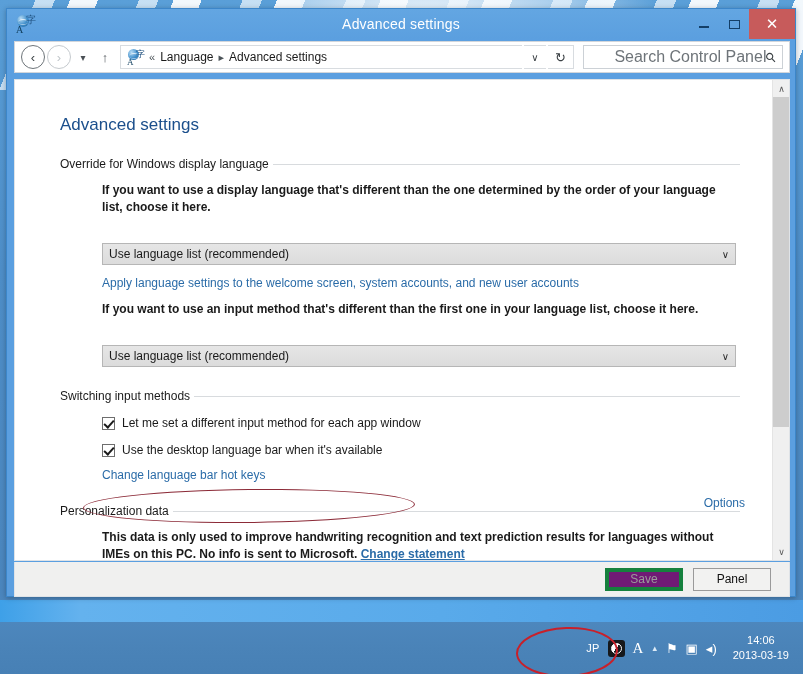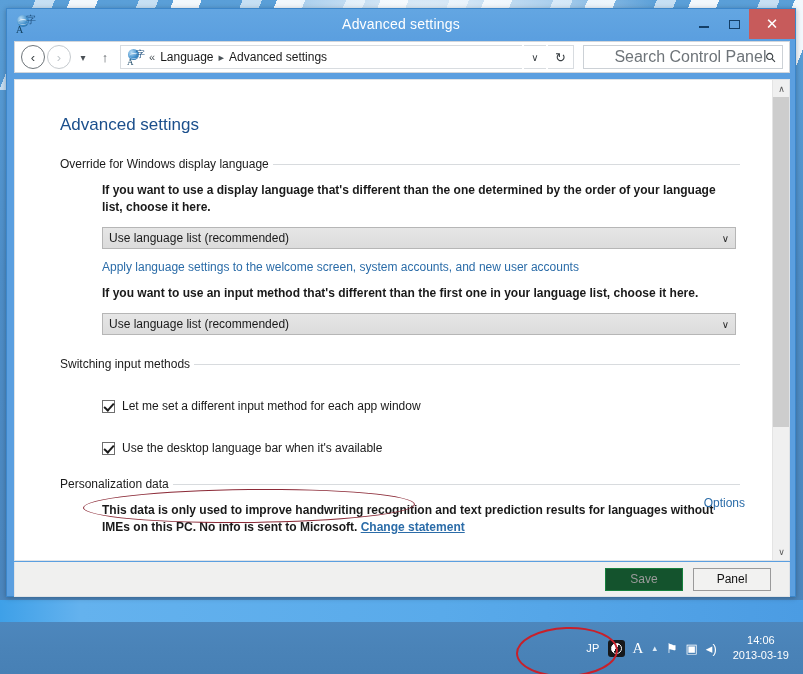--- a/index.html
+++ b/index.html
@@ -364,21 +364,21 @@
   .indent { margin-left: 42px; }
   .para {
     color: #1a1a1a;
     font-size: 12px;
     line-height: 17px;
     margin-top: 11px;
     width: 634px;
     font-weight: bold;
   }
   .combo {
-    margin-top: 11px;
+    margin-top: 27px;
     width: 634px;
     height: 22px;
     background: linear-gradient(180deg, #e6e6e6 0%, #dcdcdc 100%);
     border: 1px solid #b6b6b6;
     box-sizing: border-box;
     display: flex;
     align-items: center;
     justify-content: space-between;
     padding: 0 6px;
     color: #1a1a1a;
@@ -389,21 +389,21 @@
     color: #2b6ca8;
     font-size: 12px;
     margin-top: 11px;
     display: inline-block;
     text-align: right;
   }
   .chk-row {
     display: flex;
     align-items: center;
     gap: 7px;
-    margin-top: 28px;
+    margin-top: 13px;
   }
   .chk {
     width: 13px; height: 13px;
     border: 1px solid #6e6e6e;
     background: #ffffff;
     box-sizing: border-box;
     position: relative;
     flex: none;
   }
   .chk.on::after {
@@ -483,22 +483,22 @@
     display: flex; align-items: center; justify-content: center;
     font-size: 12px;
     box-sizing: border-box;
   }
   .btn.primary {
     background: #f2f2f1;
     border: 1px solid #9a9a9a;
     color: #111111;
   }
   .btn.disabled {
-    background: #14532d;
-    border: 1px solid #15803d;
+    background: #701a75;
+    border: 4px solid #15803d;
     color: #9b9b9b;
   }
 </style>
 </head>
 <body>
 
 <div id="desktop">
   <div class="stripes"></div>
   <div class="swirl"></div>
   <div class="glowband"></div>
@@ -605,20 +605,21 @@
         </div>
         <div class="indent">
           <div class="chk-row">
             <span class="chk on"></span>
             <span class="txt">Let me set a different input method for each app window</span>
           </div>
           <div class="chk-row">
             <span class="chk on"></span>
             <span class="txt">Use the desktop language bar when it's available</span>
           </div>
+          <a class="link">Change language bar hot keys</a>
         </div>
       </div>
 
       <div class="group">
         <div class="group-head">
           <span class="lbl">Personalization data</span>
           <span class="rule"></span>
         </div>
         <div class="indent">
           <div class="para"><span>This data is only used to improve handwriting recognition and text prediction results for languages without IMEs on this PC. No info is sent to Microsoft. </span><a class="inline-link">Change statement</a></div>

